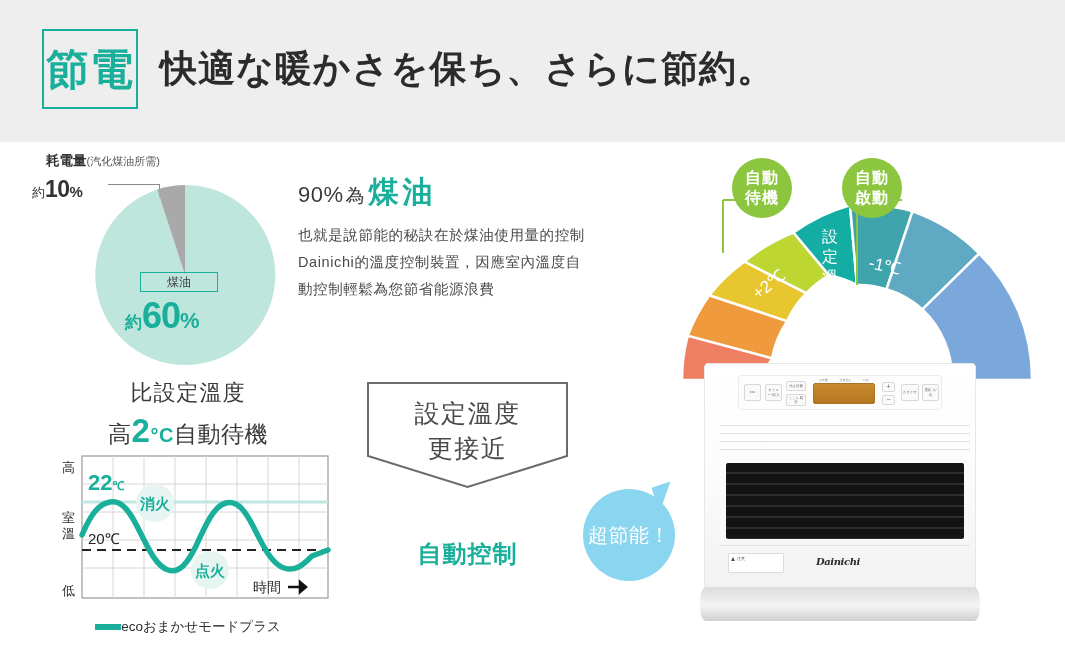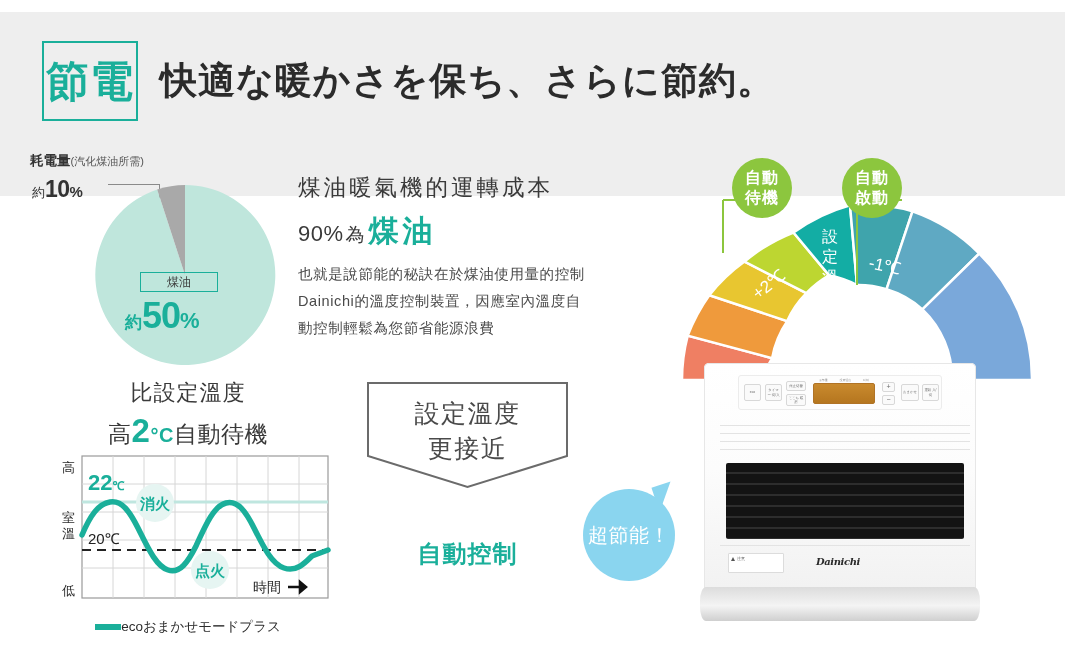--- a/index.html
+++ b/index.html
@@ -6,21 +6,21 @@
   * { box-sizing: border-box; margin: 0; padding: 0; }
   html, body {
     width: 1065px; height: 666px;
     font-family: "Liberation Sans", "DejaVu Sans", sans-serif;
     background: #ffffff; overflow: hidden;
   }
   #page { position: relative; width: 1065px; height: 666px; background: #fff; }
 
   
   .header {
-    position: absolute; left: 0; top: 12px; width: 1065px; height: 184px;
+    position: absolute; left: 0; top: 0; width: 1065px; height: 142px;
     background: #eeeeee;
   }
   .header-inner {
     position: absolute; left: 42px; top: 29px;
     display: flex; align-items: center; gap: 22px;
   }
   .badge-box {
     width: 96px; height: 80px;
     border: 2px solid #1aaf9a;
     display: flex; align-items: center; justify-content: center;
@@ -32,21 +32,21 @@
   }
   .header-title {
     font-family: "DejaVu Serif", "Liberation Serif", serif;
     font-size: 37px; font-weight: 700; color: #2b2b2b; letter-spacing: 1px;
     white-space: nowrap;
   }
 
   
   .pie-block { position: absolute; left: 30px; top: 152px; width: 270px; height: 215px; }
   .pie-caption {
-    position: absolute; left: 0; top: 0;
+    position: absolute; left: 16px; top: 0;
     font-size: 13.5px; font-weight: 700; color: #333; white-space: nowrap;
   }
   .pie-caption .sub { font-size: 11px; font-weight: 400; color: #555; }
   .pie-pct10 {
     position: absolute; left: 2px; top: 24px;
     font-size: 13px; color: #333; white-space: nowrap;
   }
   .pie-pct10 b { font-size: 23px; font-weight: 700; letter-spacing: -0.5px; }
   .pie-pct10 i { font-style: normal; font-size: 15px; font-weight: 700; }
   .leader {
@@ -218,26 +218,25 @@
 
     <svg class="pie-svg" width="190" height="190" viewBox="0 0 190 190">
 
       <path d="M95,95 L95,5 A90,90 0 1,1 67.2,9.5 Z" fill="#bfe6dc"></path>
 
       <path d="M95,95 L67.2,9.5 A90,90 0 0,1 95,5 Z" fill="#a9a9a9"></path>
     </svg>
 
     <div class="pie-kerosene-label">煤油</div>
     <div class="pie-pct90">
-      <span class="s">約</span><span class="b">50</span><span class="p">%</span>
+      <span class="s">約</span><span class="b">60</span><span class="p">%</span>
     </div>
   </div>
 
   <div class="copy">
-    <div class="copy-l1">煤油暖氣機的運轉成本</div>
     <div class="copy-l2">
       <span class="num">90%</span>
         <span class="wei">為</span>
         <span class="kero">煤油</span>
     </div>
     <div class="copy-body">
       <div>也就是說節能的秘訣在於煤油使用量的控制</div>
       <div>Dainichi的溫度控制裝置，因應室內溫度自</div>
       <div>動控制輕鬆為您節省能源浪費</div>
     </div>

